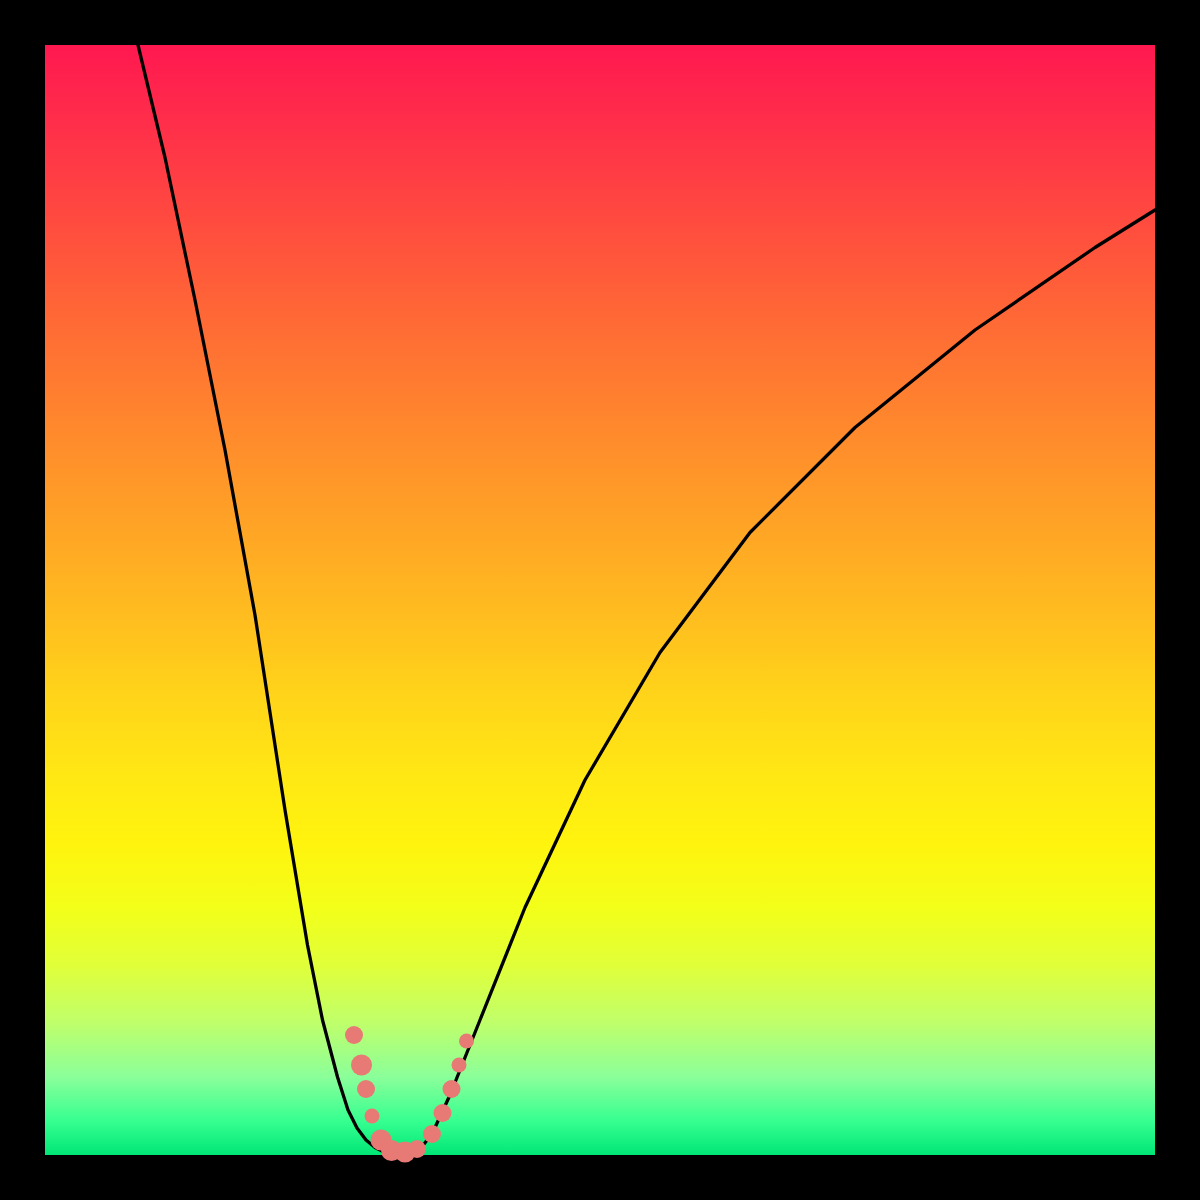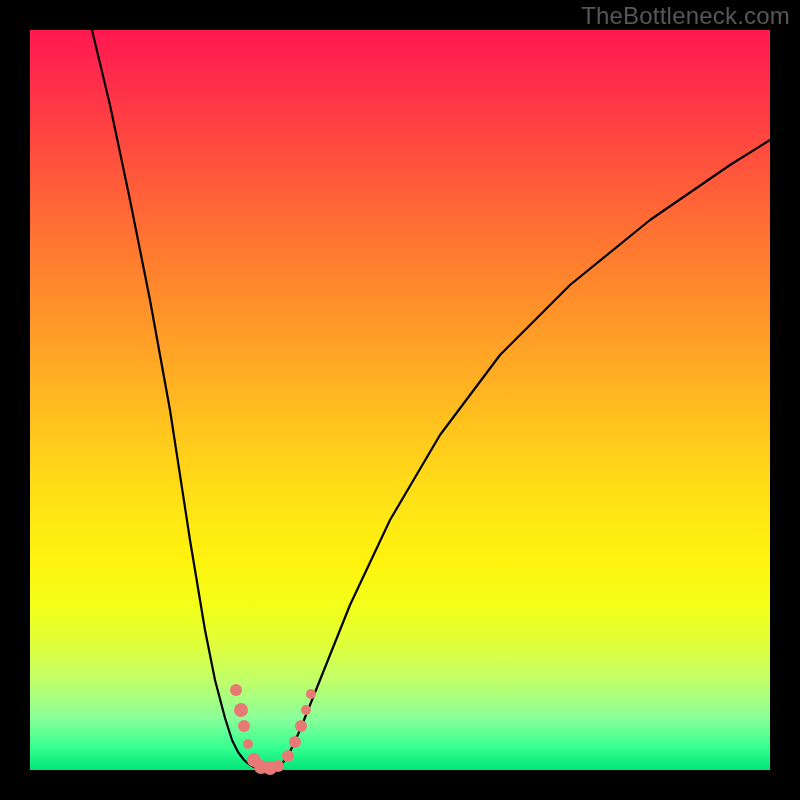--- a/index.html
+++ b/index.html
@@ -60,21 +60,20 @@
   }
   .marker {
     fill: #e77a74;
     stroke: none;
   }
 </style>
 </head>
 <body>
 
 <div class="frame">
-  <div class="watermark">TheBottleneck.com</div>
   <div class="plot-area"></div>
   <svg class="curves" viewBox="0 0 740 740">
     <g id="lines-group">
         <path d="M 62 0 L 80 75 L 100 170 L 120 270 L 140 380 L 160 510 L 175 600 L 185 650 L 195 688 L 202 710 L 208 722 L 214 730 L 220 735 L 220 735 L 226 738 L 232 739 L 238 739 L 244 738 L 250 736 L 250 736 L 258 726 L 270 700 L 290 650 L 320 575 L 360 490 L 410 405 L 470 325 L 540 255 L 620 190 L 700 135 L 740 110 " class="curve-line"></path>
       </g>
     <g id="markers-group">
         <circle cx="206" cy="660" r="6" class="marker"></circle>
         <circle cx="211" cy="680" r="7" class="marker"></circle>
         <circle cx="214" cy="696" r="6" class="marker"></circle>
         <circle cx="218" cy="714" r="5" class="marker"></circle>

